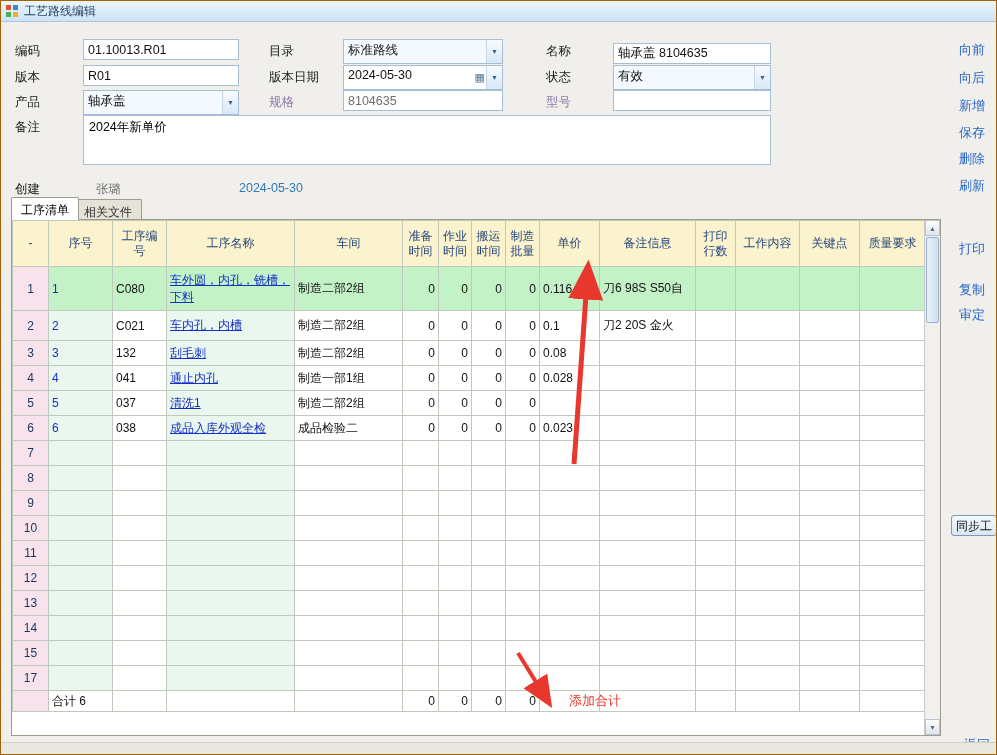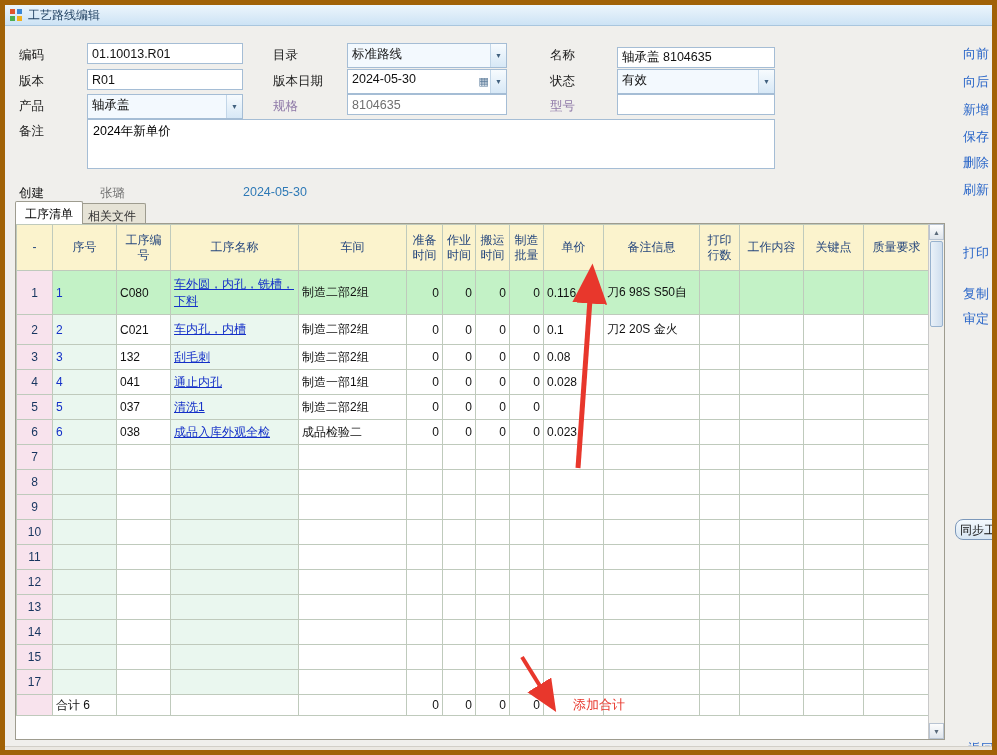--- a/index.html
+++ b/index.html
@@ -1,21 +1,21 @@
 <!DOCTYPE html>
 <html><head>
 <meta charset="utf-8">
 <style>
   * { box-sizing: border-box; margin: 0; padding: 0; }
   html,body { background:#d8d8d8; }
   body { font-family:"Liberation Sans","DejaVu Sans",sans-serif; }
 
   .window{
     position:relative; width:997px; height:755px;
-    background:#f0efec; border:5px solid #a16207; overflow:hidden;
+    background:#f0efec; border:1px solid #a16207; overflow:hidden;
     font-size:12.5px; color:#111;
   }
 
   
   .titlebar{
     position:absolute; left:0; top:0; right:0; height:21px;
     background:linear-gradient(#ecf5fc,#cde3f5);
     border-bottom:1px solid #a9c6de;
     display:flex; align-items:center; gap:5px; padding-left:4px;
   }
@@ -99,21 +99,21 @@
     border:1px solid #98b2ce; border-radius:2px;
   }
 
   
   .side-link{
     position:absolute; left:958px; width:46px; font-size:13px;
     color:#2a66c8; white-space:nowrap; cursor:pointer;
   }
   .sync-btn{
     position:absolute; left:950px; top:514px; width:46px; height:21px;
-    border:1px solid #7c98ba; border-radius:8px;
+    border:1px solid #7c98ba; border-radius:3px;
     background:linear-gradient(#f4f9fd,#d8e6f3);
     font-size:12px; color:#111; padding:2px 3px;
     white-space:nowrap; overflow:hidden;
   }
   .back-link{
     position:absolute; left:963px; top:735px; font-size:13px; color:#2a66c8;
     white-space:nowrap; cursor:pointer;
   }
 
   

